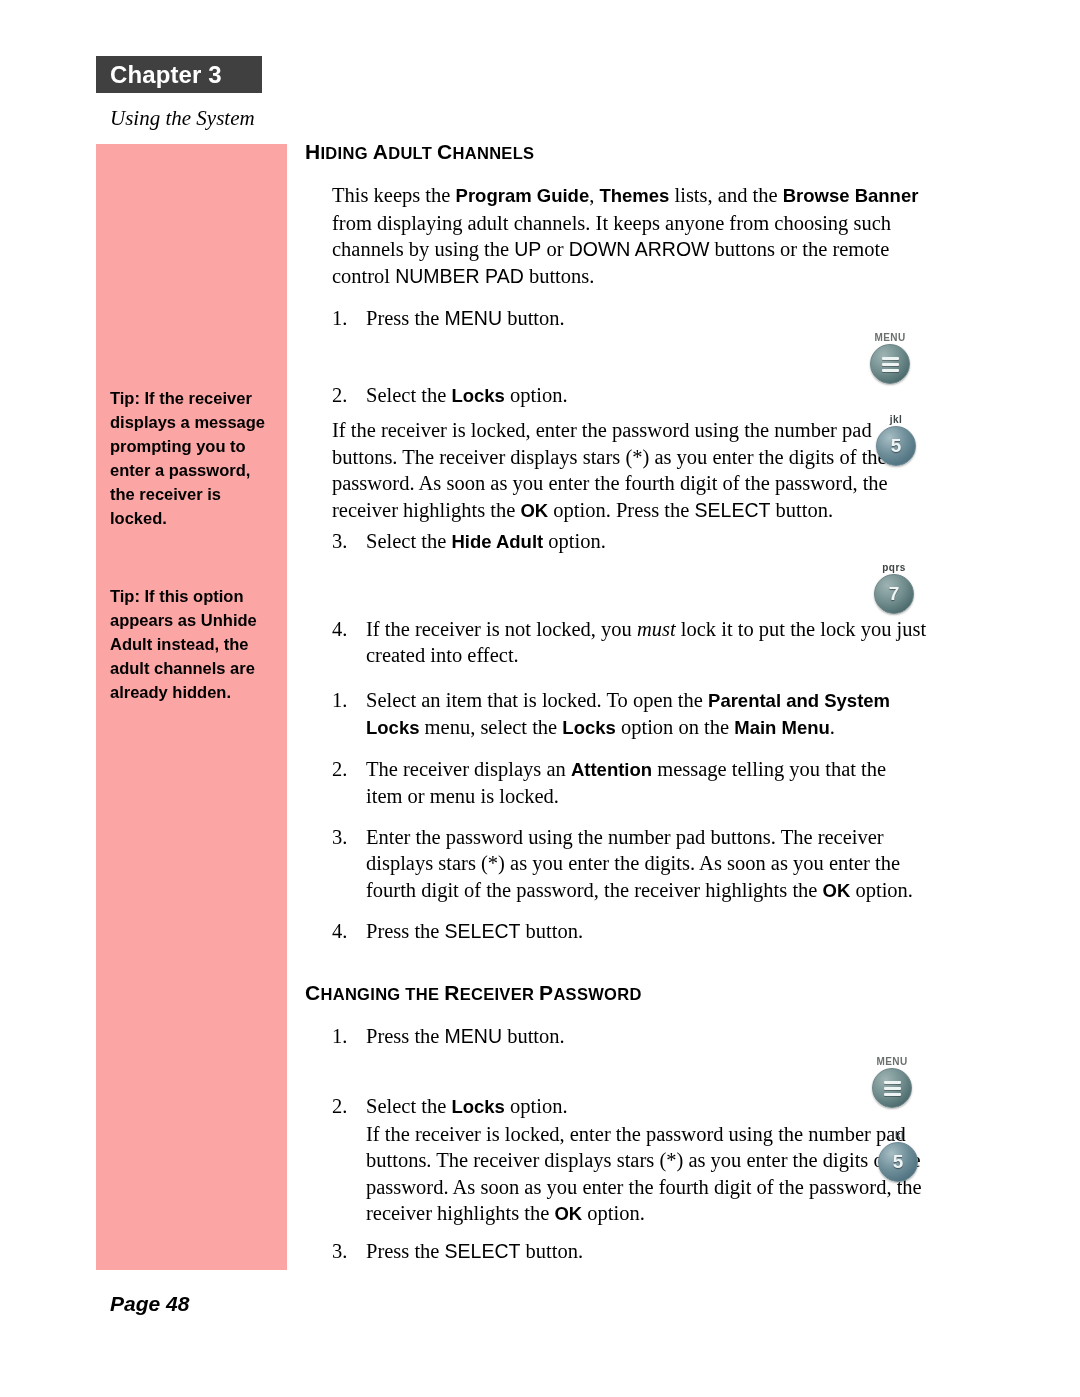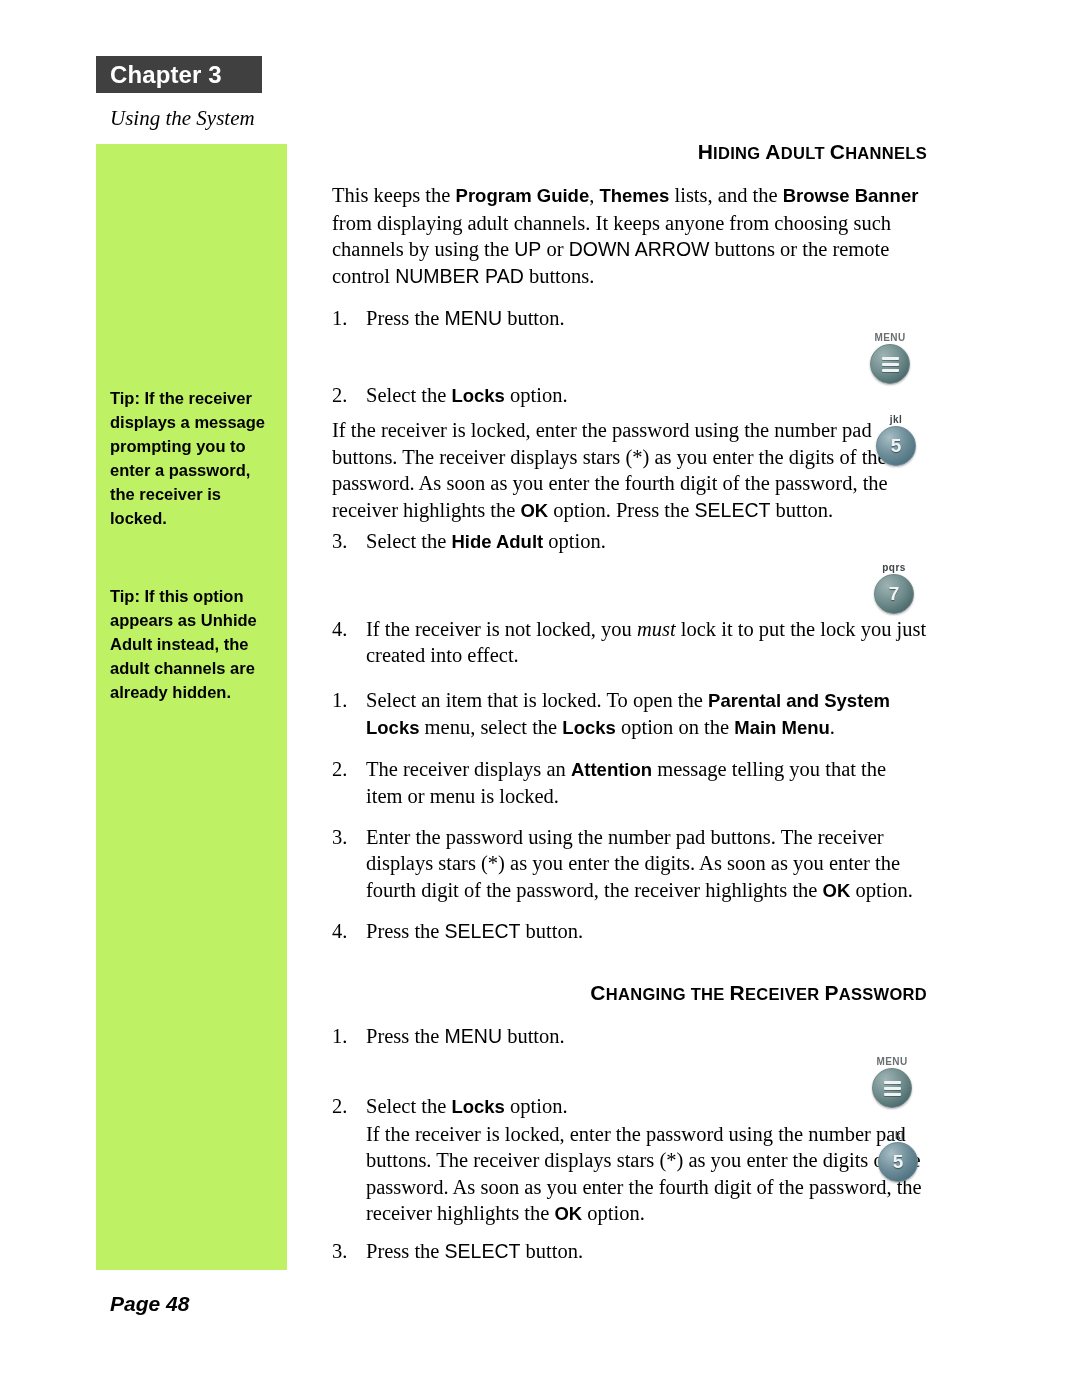--- a/index.html
+++ b/index.html
@@ -46,21 +46,21 @@
     font-size: 21px;
   }
 
   
   .sidebar {
     position: absolute;
     left: 96px;
     top: 144px;
     width: 191px;
     height: 1126px;
-    background: #bef264;
+    background: #fca5a5;
   }
   .tip {
     position: absolute;
     left: 14px;
     width: 164px;
     font-family: "Liberation Sans", "DejaVu Sans", sans-serif;
     font-weight: bold;
     font-size: 16.5px;
     line-height: 24px;
     color: #000000;
@@ -75,21 +75,20 @@
     top: 140px;
     width: 622px;
   }
   .heading {
     font-family: "Liberation Sans", "DejaVu Sans", sans-serif;
     font-weight: bold;
     font-size: 16.5px;
     letter-spacing: 0.3px;
     margin: 0;
     white-space: nowrap;
-    text-align: right;
   }
   .heading .cap { font-size: 21px; }
 
   .para {
     font-size: 20.5px;
     line-height: 26.5px;
     margin: 0;
     text-align: left;
   }
   .body-indent { margin-left: 27px; }

